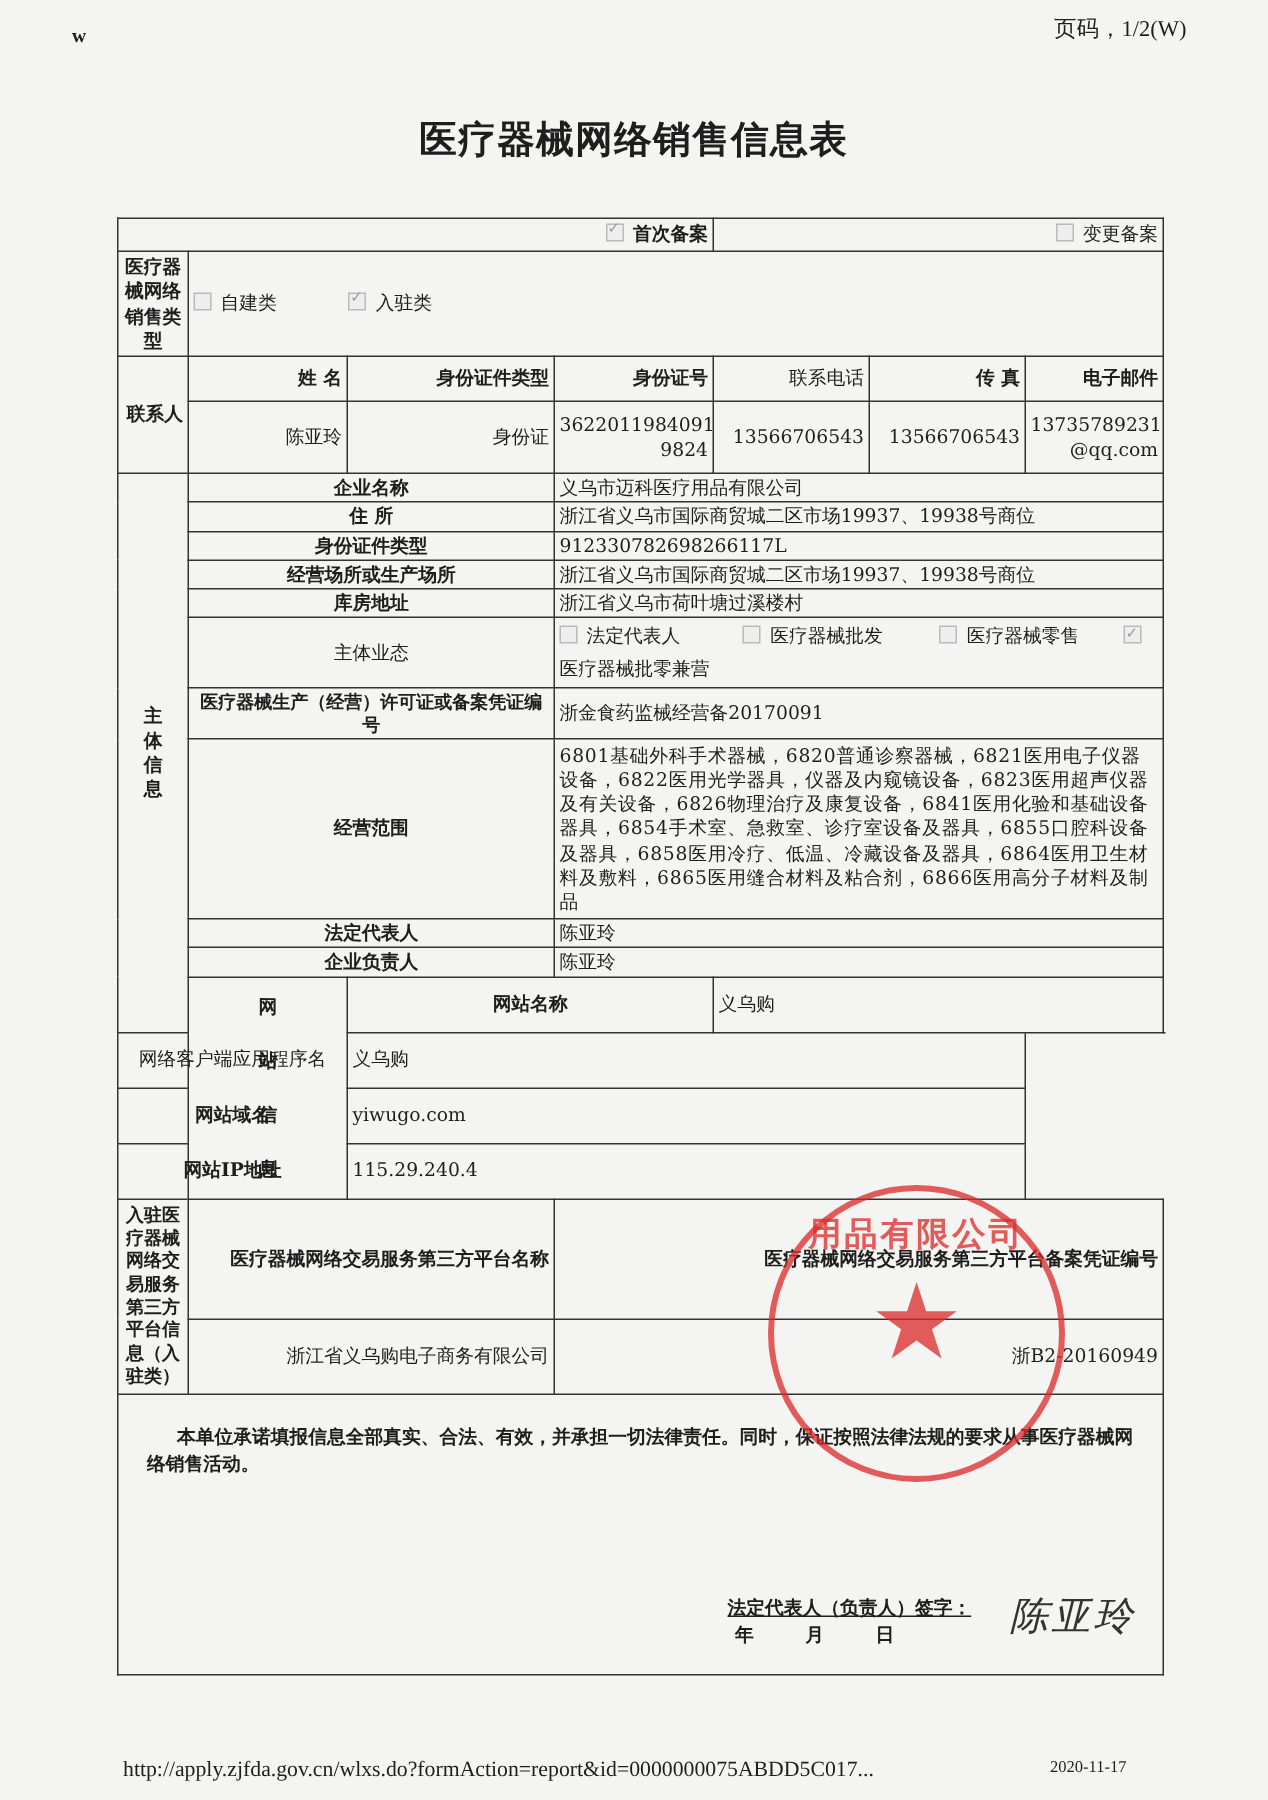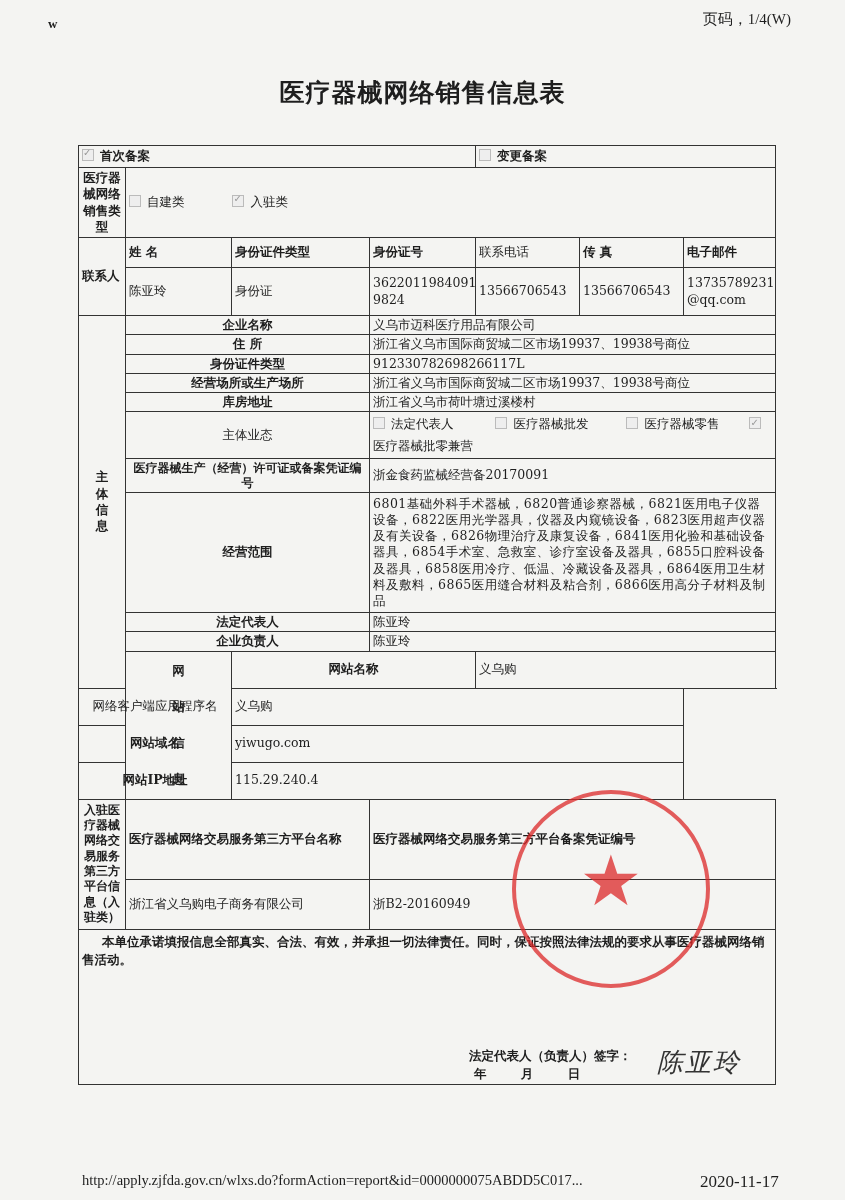--- a/index.html
+++ b/index.html
@@ -10,67 +10,67 @@
     color:#1e1e1e;
   }
   .corner-w { position:absolute; left:48px; top:16px; font-size:13px; font-weight:bold; font-family:"Liberation Serif",serif; }
   .page-no { position:absolute; right:54px; top:10px; font-size:15px; font-family:"Liberation Serif","DejaVu Serif",serif; }
   .doc-title { position:absolute; left:0; right:0; top:76px; text-align:center; font-size:25px; font-weight:bold; letter-spacing:1px; font-family:"DejaVu Sans",sans-serif; }
   table.form {
     position:absolute; left:78px; top:145px; width:697px;
     border-collapse:collapse; table-layout:fixed; font-size:12.5px;
   }
   table.form td { border:1.6px solid #333; padding:1px 3px; vertical-align:middle; line-height:1.3; }
-  .c { text-align:left; }
+  .c { text-align:right; }
   .lbl { text-align:center; }
   .vert { text-align:center; line-height:1.25; padding:1px 1px; }
   .vert-spaced { text-align:center; line-height:2.6; }
   .cb { display:inline-block; width:10px; height:10px; border:1px solid #bbb; background:#eee; vertical-align:-1px; margin-right:6px; position:relative; }
   .cb.checked::after { content:"✓"; position:absolute; left:0px; top:-4px; font-size:10px; color:#999; }
   .scope { line-height:1.42; letter-spacing:0.5px; padding:2px 4px; }
   .pledge { padding:3px 3px 4px 3px; line-height:1.5; font-weight:bold; }
   .sign-area { position:relative; height:110px; }
-  .sign-line { position:absolute; left:390px; top:74px; font-weight:bold; }
+  .sign-line { position:absolute; left:390px; top:74px; font-weight:bold;text-decoration:underline; }
   .date-line { position:absolute; left:395px; top:92px; font-weight:bold; word-spacing:30px; }
   .signature { position:absolute; left:578px; top:72px; font-size:26px; font-style:italic; font-family:"DejaVu Serif",serif; color:#333; letter-spacing:2px; }
   .seal {
     position:absolute; left:512px; top:790px; width:190px; height:190px;
     border:4px solid rgba(220,40,40,0.75); border-radius:50%; pointer-events:none;
   }
   .seal-star { position:absolute; left:50%; top:46%; transform:translate(-50%,-50%); font-size:70px; color:rgba(220,40,40,0.75); line-height:1; }
   .seal-text { position:absolute; left:0; right:0; top:14px; text-align:center; color:rgba(220,40,40,0.75); font-size:22px; font-weight:bold; letter-spacing:2px; }
   .footer-url { position:absolute; left:82px; top:1172px; font-size:14.5px; font-family:"Liberation Serif",serif; }
-  .footer-date { position:absolute; left:700px; top:1172px; font-size:17px; font-family:"Liberation Serif",serif; }
+  .footer-date { position:absolute; left:700px; top:1172px; font-size:11px; font-family:"Liberation Serif",serif; }
   .mono { font-family:"DejaVu Serif","Liberation Serif",serif; }
 </style>
 </head>
 <body>
 
 <div class="corner-w">w</div>
-<div class="page-no">页码，1/4(W)</div>
+<div class="page-no">页码，1/2(W)</div>
 <div class="doc-title">医疗器械网络销售信息表</div>
 
 <table class="form">
   <colgroup>
     <col style="width:47px">
     <col style="width:106px">
     <col style="width:138px">
     <col style="width:106px">
     <col style="width:104px">
     <col style="width:104px">
     <col style="width:92px">
   </colgroup>
 
   <tbody>
       <tr style="height:22px">
     <td colspan="4" class="c">
       <span class="cb checked"></span><span style="font-weight:bold">首次备案</span>
     </td>
     <td colspan="3" class="c">
-      <span class="cb"></span><span style="font-weight:bold">变更备案</span>
+      <span class="cb"></span><span style="font-weight:normal">变更备案</span>
     </td>
   </tr>
 
   <tr style="height:70px">
     <td class="vert" style="font-weight:bold">医疗器械网络销售类型</td>
     <td colspan="6">
       <span class="cb"></span><span>自建类</span>
       <span style="display:inline-block;width:40px"></span>
       <span class="cb checked"></span><span>入驻类</span>
     </td>
@@ -166,30 +166,31 @@
     <td rowspan="2" class="vert" style="font-weight:bold;font-size:12px;line-height:1.28">入驻医疗器械网络交易服务第三方平台信息（入驻类）</td>
     <td colspan="2" class="c" style="font-weight:bold">医疗器械网络交易服务第三方平台名称</td>
     <td colspan="4" class="c" style="font-weight:bold">医疗器械网络交易服务第三方平台备案凭证编号</td>
   </tr>
   <tr style="height:50px">
     <td colspan="2" class="c">浙江省义乌购电子商务有限公司</td>
     <td colspan="4" class="c">浙B2-20160949</td>
   </tr>
 
   <tr>
-    <td colspan="7" style="padding:0">
+    <td colspan="7" style="padding:16px">
       <div class="pledge"><span style="display:inline-block;width:20px"></span><span>本单位承诺填报信息全部真实、合法、有效，并承担一切法律责任。同时，保证按照法律法规的要求从事医疗器械网络销售活动。</span></div>
       <div class="sign-area">
         <div class="sign-line">法定代表人（负责人）签字：</div>
         <div class="date-line">年 月 日</div>
         <div class="signature">陈亚玲</div>
       </div>
     </td>
   </tr>
 </tbody>
   </table>
 
 <div class="seal">
+  <div class="seal-text">用品有限公司</div>
   <div class="seal-star">★</div>
 </div>
 
 <div class="footer-url">http://apply.zjfda.gov.cn/wlxs.do?formAction=report&amp;id=0000000075ABDD5C017...</div>
 <div class="footer-date">2020-11-17</div>
 
 </body></html>

